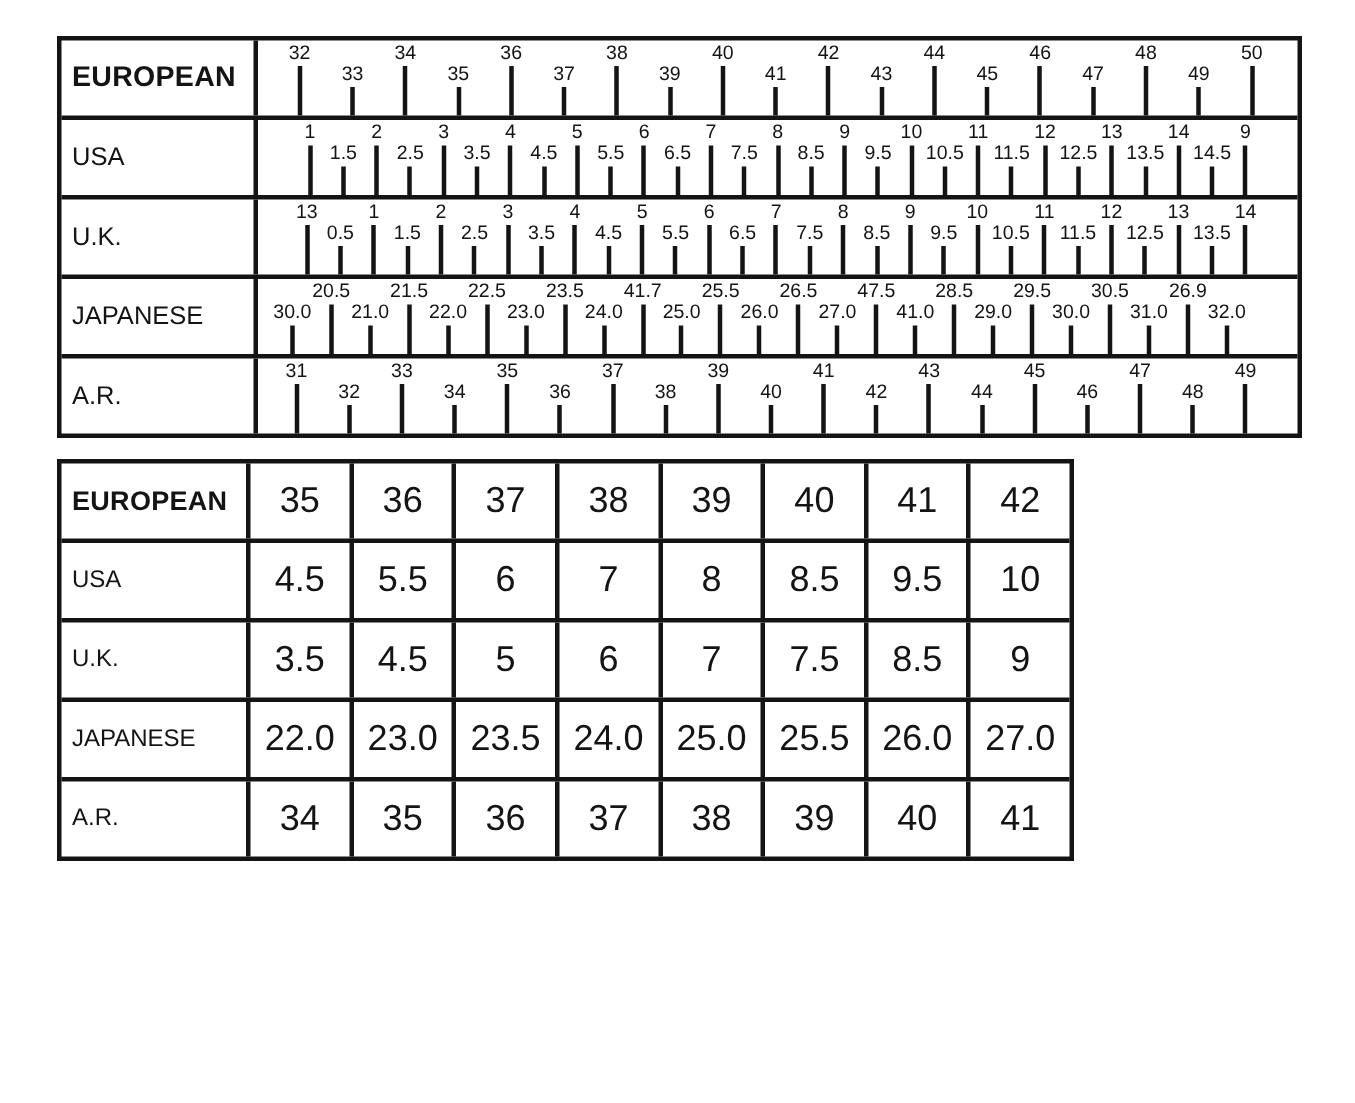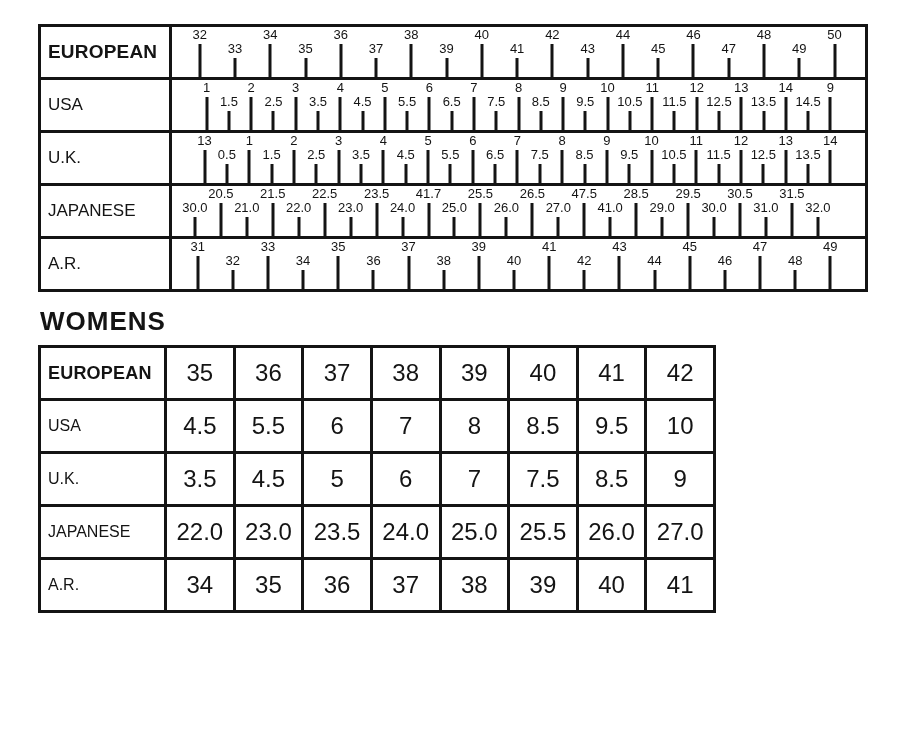--- a/index.html
+++ b/index.html
@@ -279,21 +279,21 @@
           <div class="tick-label low" style="left: 70.725%;">29.0</div>
           <div class="tick low" style="left: 70.725%;"></div>
           <div class="tick-label high" style="left: 74.471%;">29.5</div>
           <div class="tick high" style="left: 74.471%;"></div>
           <div class="tick-label low" style="left: 78.217%;">30.0</div>
           <div class="tick low" style="left: 78.217%;"></div>
           <div class="tick-label high" style="left: 81.963%;">30.5</div>
           <div class="tick high" style="left: 81.963%;"></div>
           <div class="tick-label low" style="left: 85.708%;">31.0</div>
           <div class="tick low" style="left: 85.708%;"></div>
-          <div class="tick-label high" style="left: 89.454%;">31.5</div>
+          <div class="tick-label high" style="left: 89.454%;">26.9</div>
           <div class="tick high" style="left: 89.454%;"></div>
           <div class="tick-label low" style="left: 93.2%;">32.0</div>
           <div class="tick low" style="left: 93.2%;"></div>
         </div>
       </div>
       <div class="m-row">
         <div class="m-label">A.R.</div>
         <div class="m-ruler">
           <div class="tick-label high" style="left: 3.7%;">31</div>
           <div class="tick high" style="left: 3.7%;"></div>
@@ -330,21 +330,20 @@
           <div class="tick-label high" style="left: 84.856%;">47</div>
           <div class="tick high" style="left: 84.856%;"></div>
           <div class="tick-label low" style="left: 89.928%;">48</div>
           <div class="tick low" style="left: 89.928%;"></div>
           <div class="tick-label high" style="left: 95%;">49</div>
           <div class="tick high" style="left: 95%;"></div>
         </div>
       </div>
     </div>
 
-  <div class="section-heading">WOMENS</div>
 
   <div class="womens-table" id="womens-table">
       <div class="w-row">
         <div class="w-label bold">EUROPEAN</div>
         <div class="w-cell">35</div>
         <div class="w-cell">36</div>
         <div class="w-cell">37</div>
         <div class="w-cell">38</div>
         <div class="w-cell">39</div>
         <div class="w-cell">40</div>

